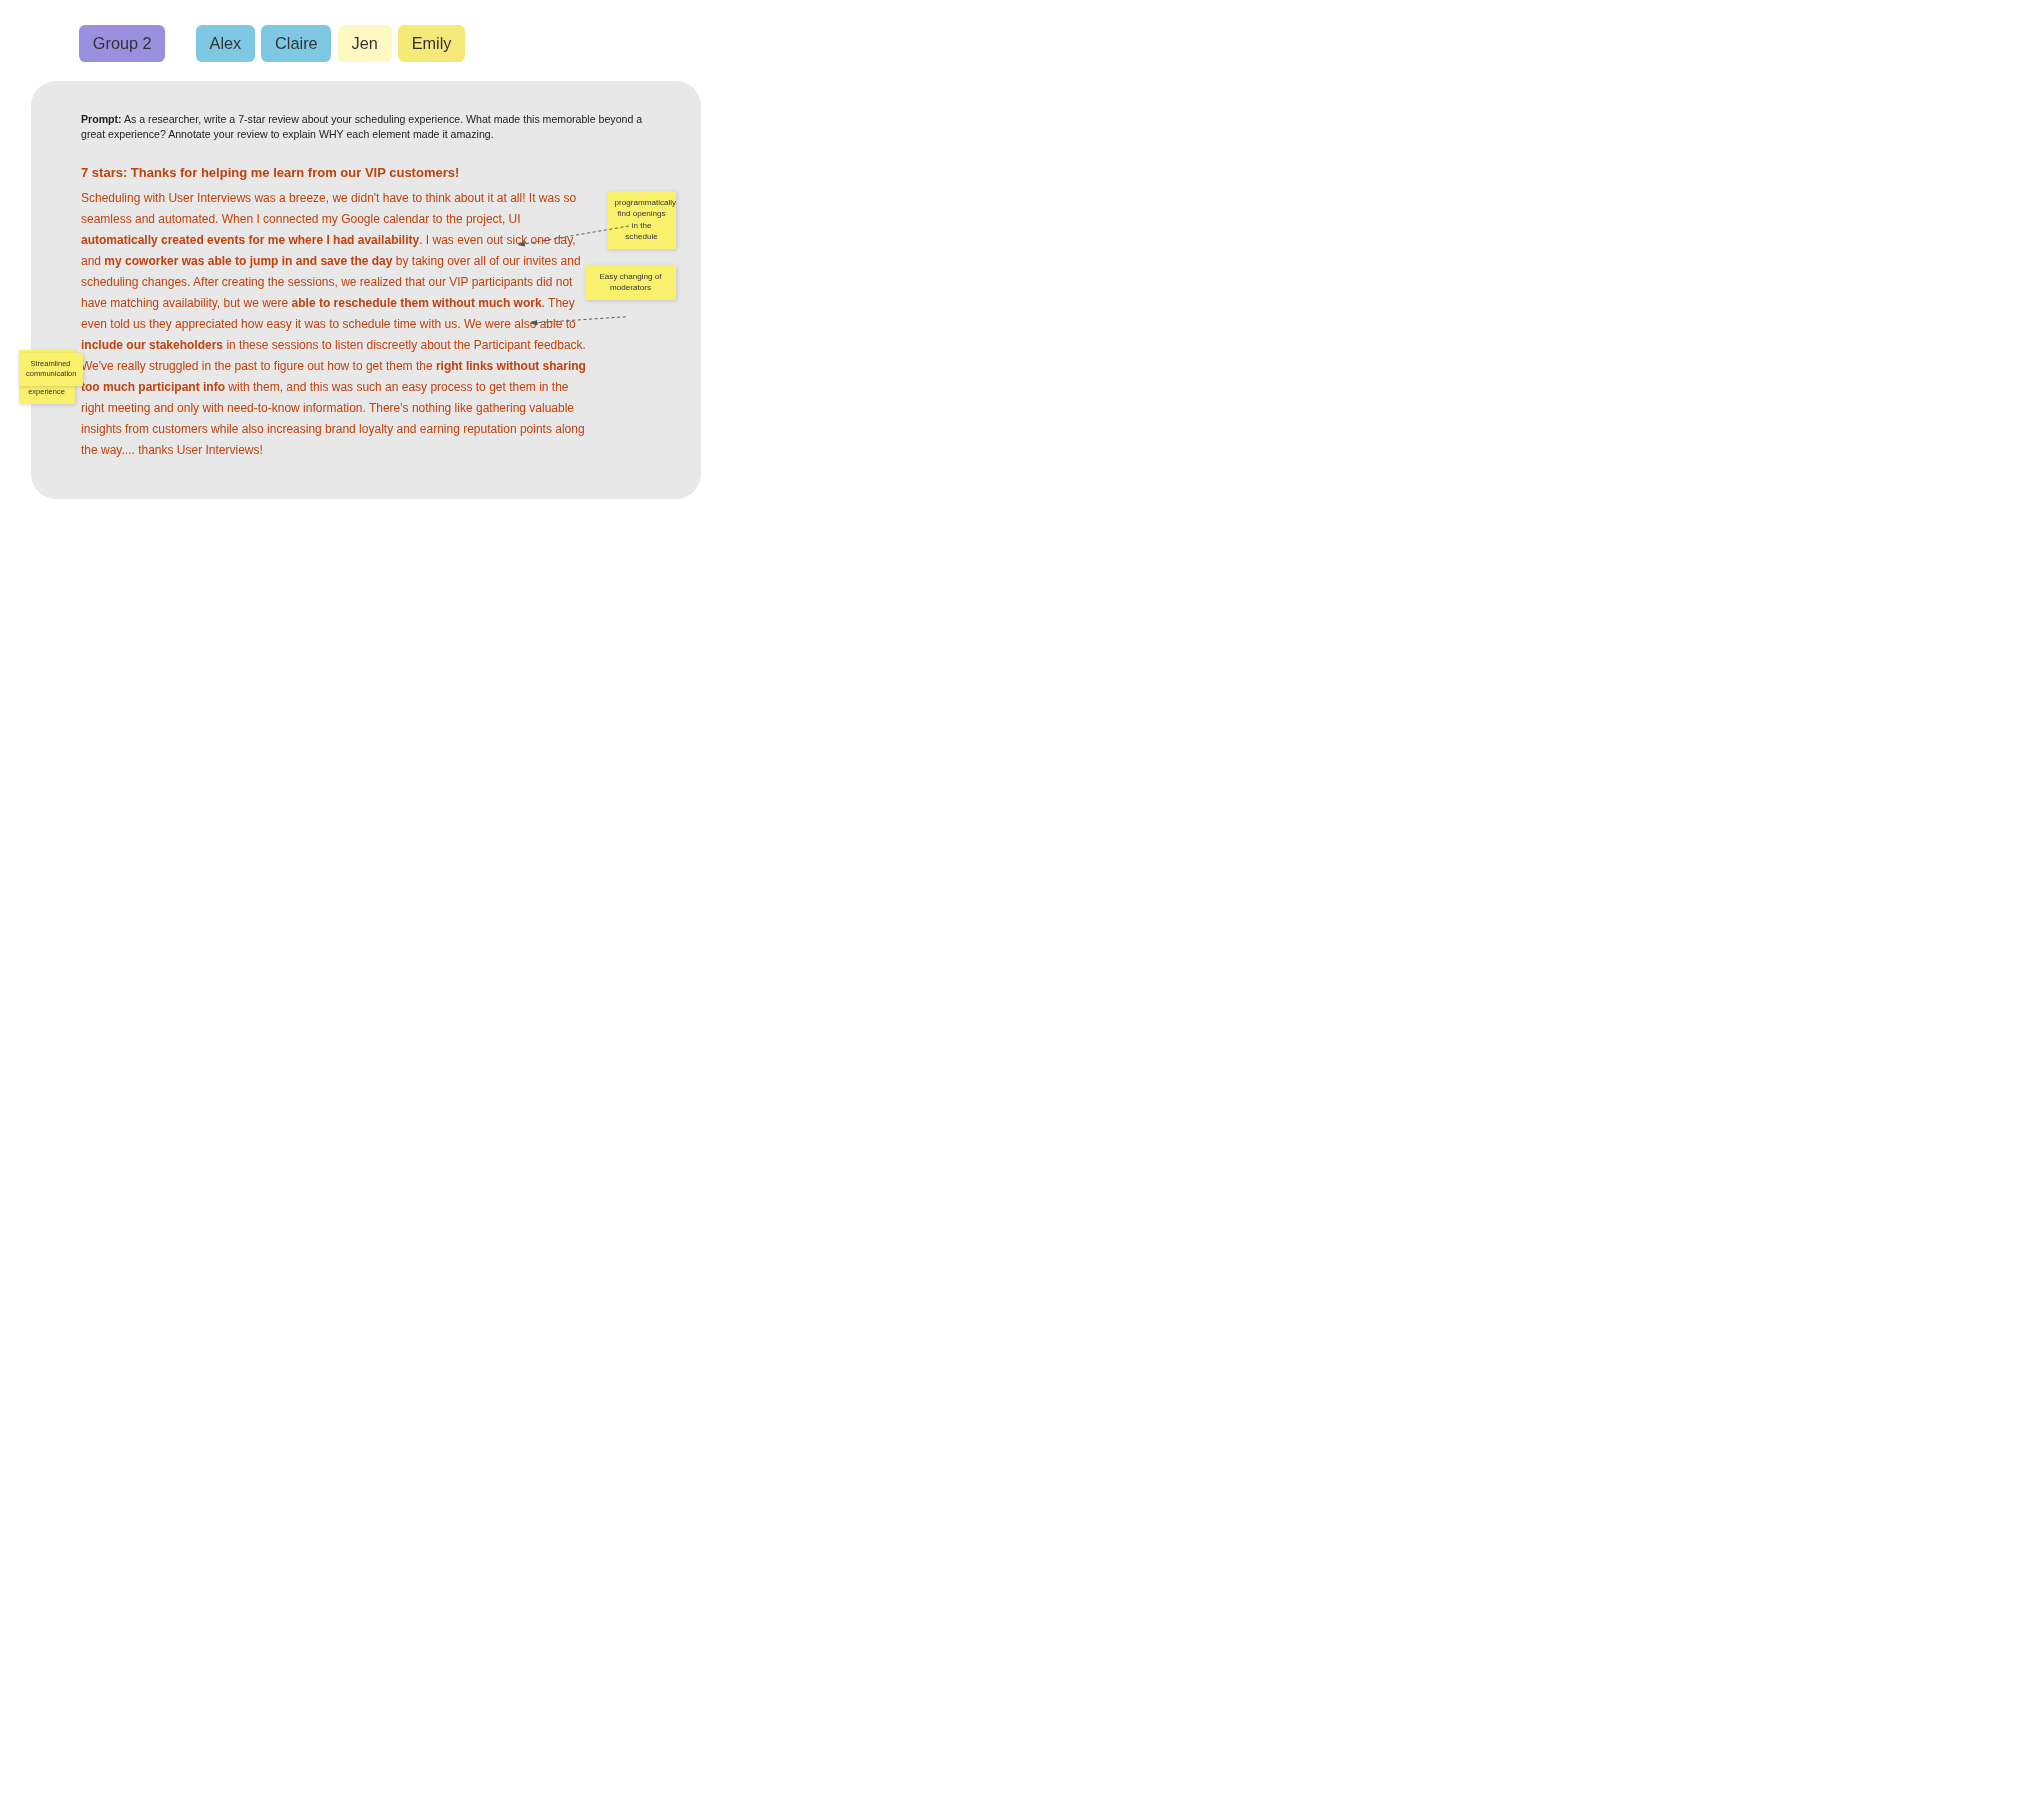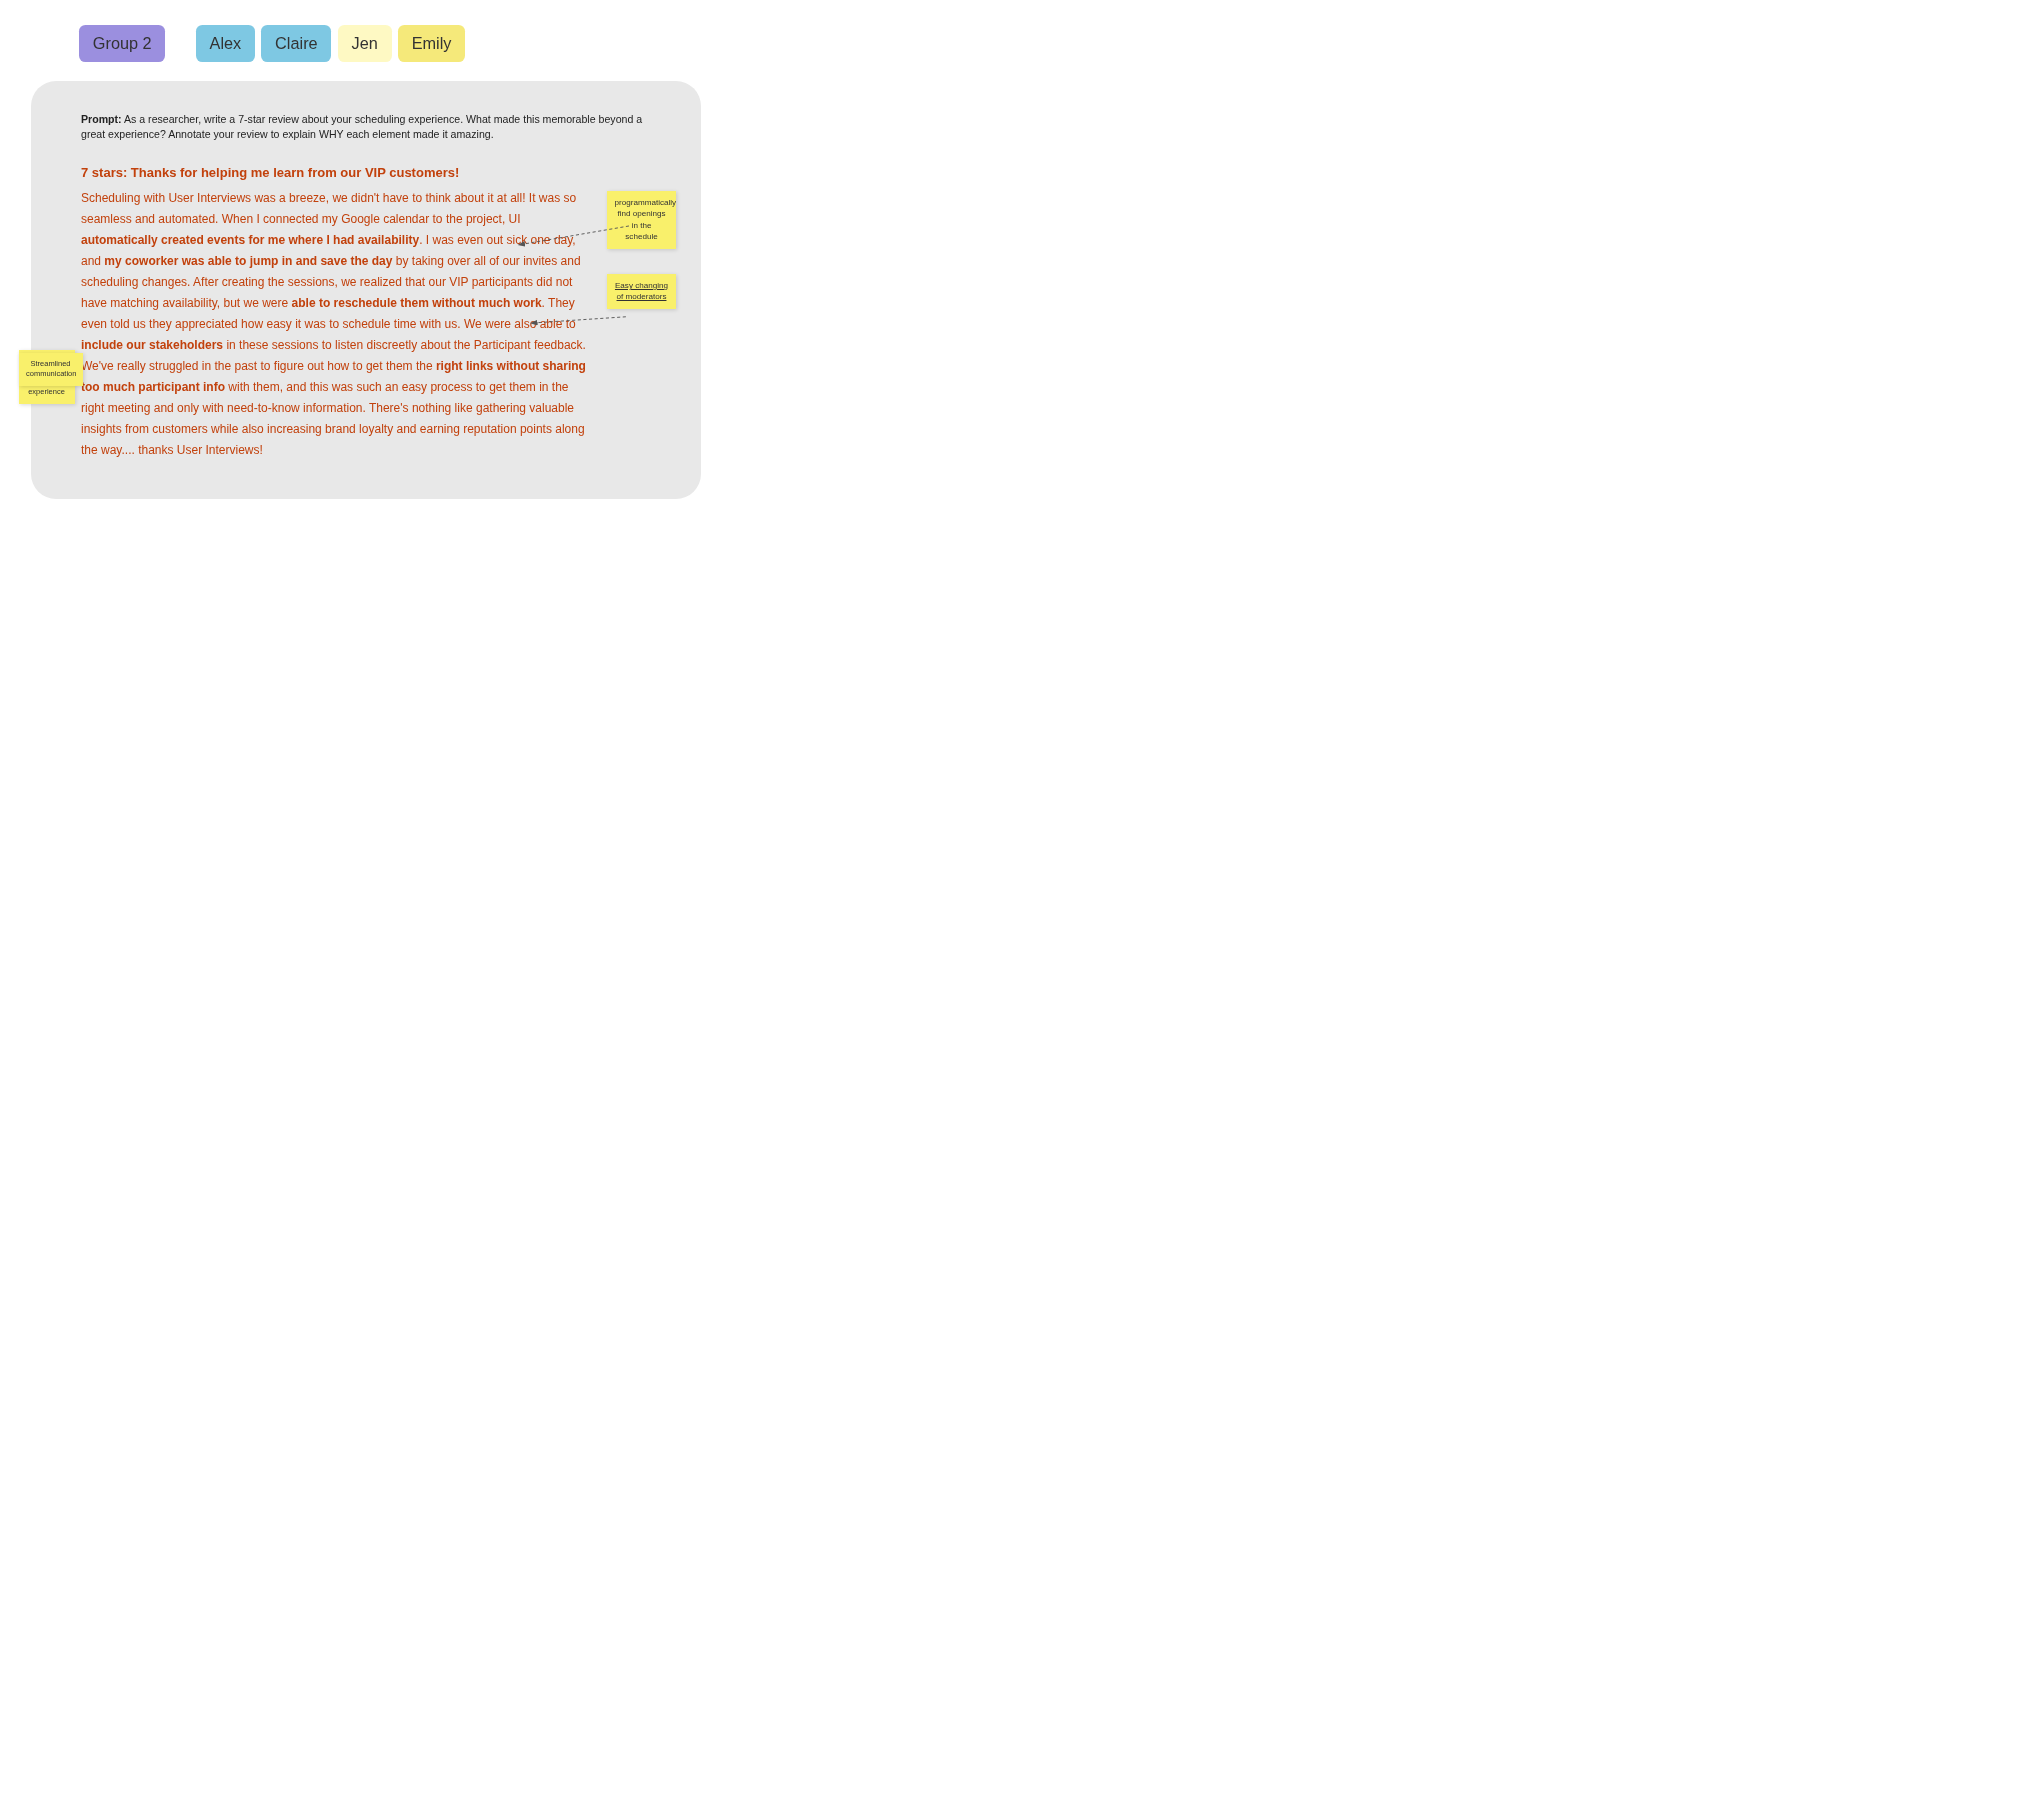--- a/index.html
+++ b/index.html
@@ -86,24 +86,23 @@
       box-shadow: 1.3px 1.3px 3.8px rgba(0,0,0,0.15);
     }
 
     .sticky-programmatically {
       width: 69px;
       top: 110px;
       right: 25px;
     }
 
     .sticky-easy-changing {
-      width: 69px;
-      top: 193px;
+      width: 91px;
+      top: 184px;
       right: 25px;
-      text-decoration: underline;
     }
 
     .sticky-participants {
       width: 56px;
       top: 269px;
       left: -12.5px;
       font-size: 7.5px;
     }
 
     .sticky-streamlined {

